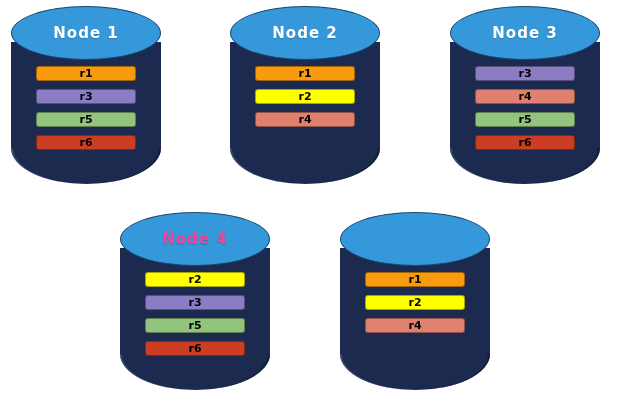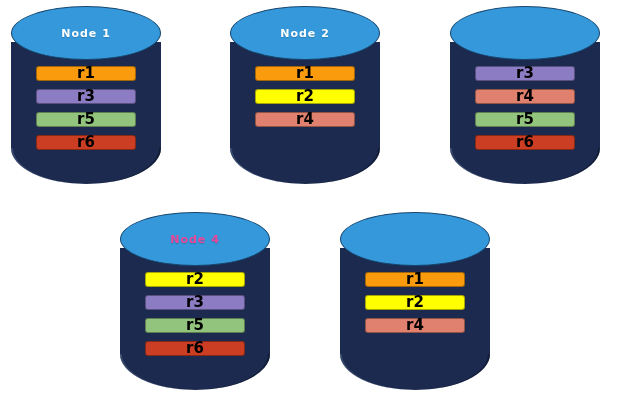--- a/index.html
+++ b/index.html
@@ -66,21 +66,21 @@
   .node-title {
     position: absolute;
     left: 0;
     top: 0;
     width: 150px;
     height: 54px;
     display: flex;
     align-items: center;
     justify-content: center;
     color: #ffffff;
-    font-size: 11px;
+    font-size: 15px;
     font-weight: bold;
     letter-spacing: 1px;
     text-shadow: 0 1px 1px rgba(0,0,0,.18);
     white-space: nowrap;
   }
 
   
   .replica-list {
     position: absolute;
     left: 25px;
@@ -94,21 +94,21 @@
     border-radius: 3px;
     border: 1px solid rgba(0,0,0,.35);
     box-sizing: border-box;
     display: flex;
     align-items: center;
     justify-content: center;
   }
   .replica-bar:last-child { margin-bottom: 0; }
   .replica-label {
     color: #000000;
-    font-size: 15px;
+    font-size: 11px;
     font-weight: bold;
     line-height: 1;
   }
 </style>
 </head>
 <body>
 
 <div id="diagram">
     <div class="node" style="left: 11px; top: 6px;">
       <div class="node-body" style="background: rgb(27, 42, 78);"></div>
@@ -144,20 +144,21 @@
         </div>
         <div class="replica-bar" style="background: rgb(224, 128, 110);">
           <span class="replica-label">r4</span>
         </div>
       </div>
     </div>
     <div class="node" style="left: 450px; top: 6px;">
       <div class="node-body" style="background: rgb(27, 42, 78);"></div>
       <div class="node-sides" style="background: rgb(27, 42, 78);"></div>
       <div class="node-top" style="background: rgb(52, 152, 219);"></div>
+      <div class="node-title" style="color: rgb(255, 255, 255);">Node 3</div>
       <div class="replica-list">
         <div class="replica-bar" style="background: rgb(139, 124, 195);">
           <span class="replica-label">r3</span>
         </div>
         <div class="replica-bar" style="background: rgb(224, 128, 110);">
           <span class="replica-label">r4</span>
         </div>
         <div class="replica-bar" style="background: rgb(147, 196, 125);">
           <span class="replica-label">r5</span>
         </div>

